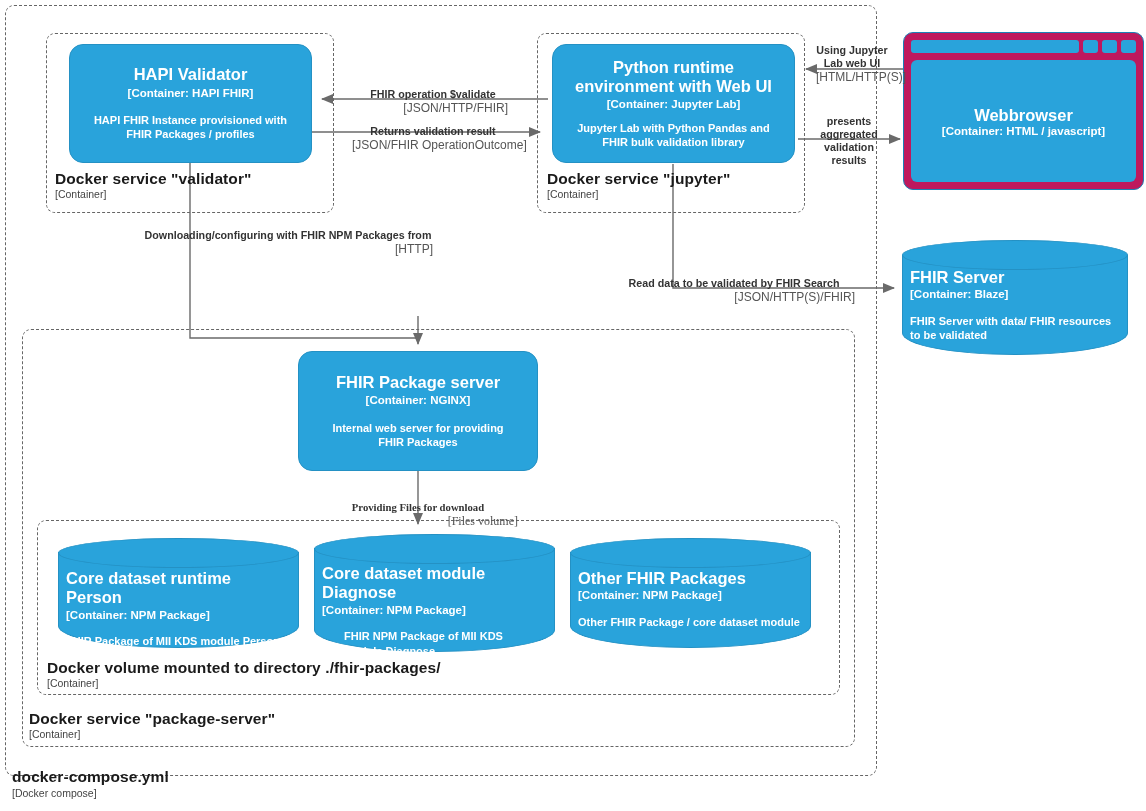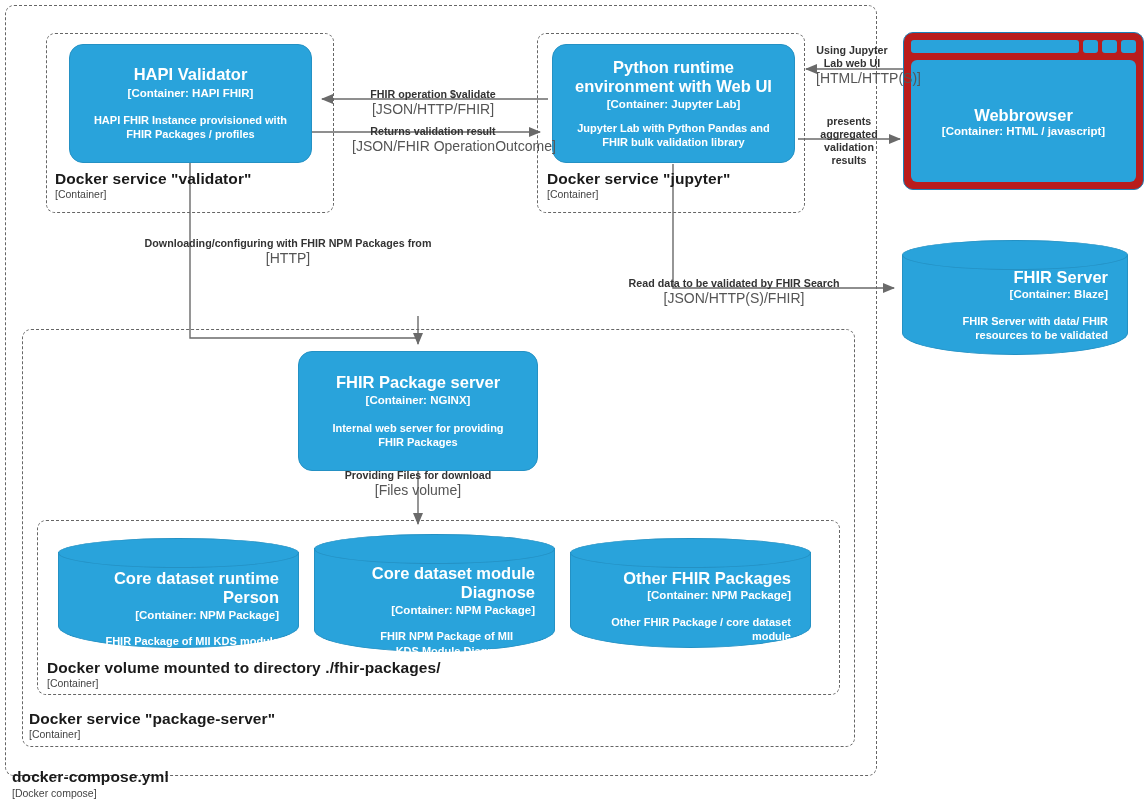--- a/index.html
+++ b/index.html
@@ -103,23 +103,23 @@
     left: 0; right: 0;
     height: 30px;
     background: #29a3db;
     border: 1.5px solid #2491c4;
     border-radius: 50% / 50%;
     box-sizing: border-box;
   }
   .cyl-text {
     position: absolute;
     left: 0; right: 0;
-    text-align: right;
+    text-align: left;
     color: #ffffff;
-    padding: 0 20px;
+    padding: 0 8px;
     box-sizing: border-box;
   }
   .cyl-text .b-title {
     font-weight: bold;
     font-size: 16.5px;
     line-height: 1.18;
   }
   .cyl-text .b-tech {
     font-size: 11.5px;
     font-weight: bold;
@@ -128,21 +128,21 @@
   .cyl-text .b-desc {
     font-size: 11px;
     font-weight: bold;
     line-height: 1.3;
     margin-top: 12px;
   }
 
   
   .browser-frame {
     position: absolute;
-    background: #b91c1c;
+    background: #be185d;
     border: 1.5px solid #1b80b6;
     border-radius: 10px;
     box-sizing: border-box;
     padding: 7px;
   }
   .browser-bar {
     position: relative;
     height: 13px;
     display: flex;
     align-items: center;
@@ -190,22 +190,23 @@
     line-height: 1.22;
   }
   .rel .r-main {
     color: #333333;
     font-size: 10.7px;
     font-weight: bold;
     display: block;
   }
   .rel .r-tech {
     color: #555555;
-    font-size: 14px;
+    font-size: 12px;
     display: block;
+    text-align: right;
   }
   .rel.wrap { white-space: normal; }
 </style>
 </head>
 <body>
 
 <div id="canvas">
 
   <svg id="svg-layer" viewBox="0 0 1146 811" xmlns="http://www.w3.org/2000/svg">
     <defs>
@@ -341,23 +342,23 @@
 
   <div class="rel wrap" style="left:816px; top:115px; width:66px;">
     <span class="r-main">presents aggregated validation results</span>
   </div>
 
   <div class="rel" style="left:613px; top:277px; width:242px;">
     <span class="r-main">Read data to be validated by FHIR Search</span>
     <span class="r-tech">[JSON/HTTP(S)/FHIR]</span>
   </div>
 
-  <div class="rel" style="left:143px; top:237px; width:290px;">
+  <div class="rel" style="left:143px; top:229px; width:290px;">
     <span class="r-main">Downloading/configuring with FHIR NPM Packages from</span>
     <span class="r-tech">[HTTP]</span>
   </div>
 
-  <div class="rel" style="left:318px; top:469px; width:200px;">
+  <div class="rel" style="left:318px; top:501px; width:200px;font-family:Liberation Serif, serif;">
     <span class="r-main">Providing Files for download</span>
     <span class="r-tech">[Files volume]</span>
   </div>
 
 </div>
 
 </body></html>

